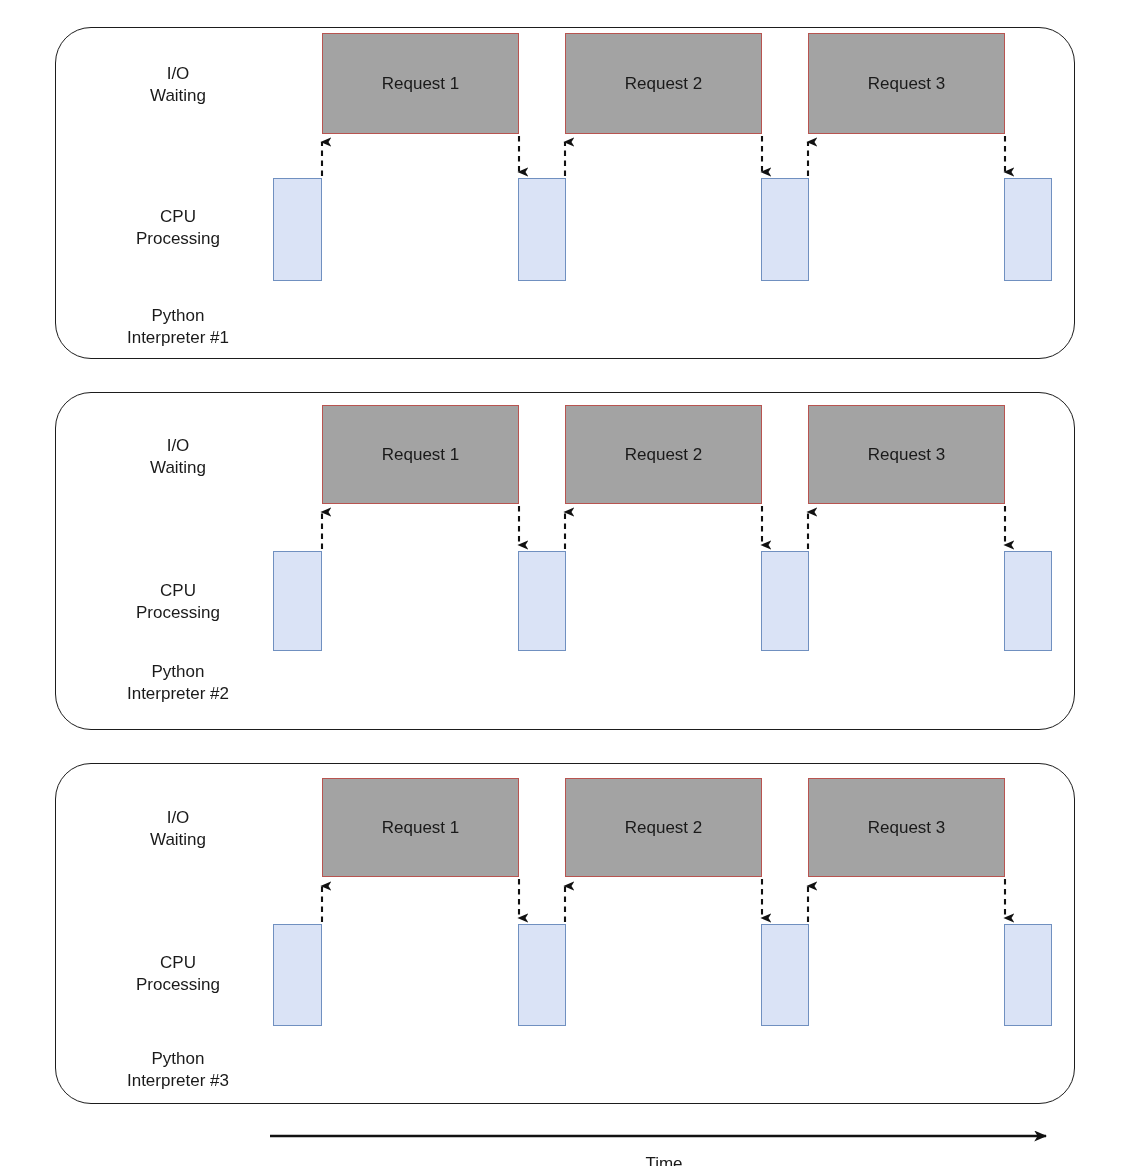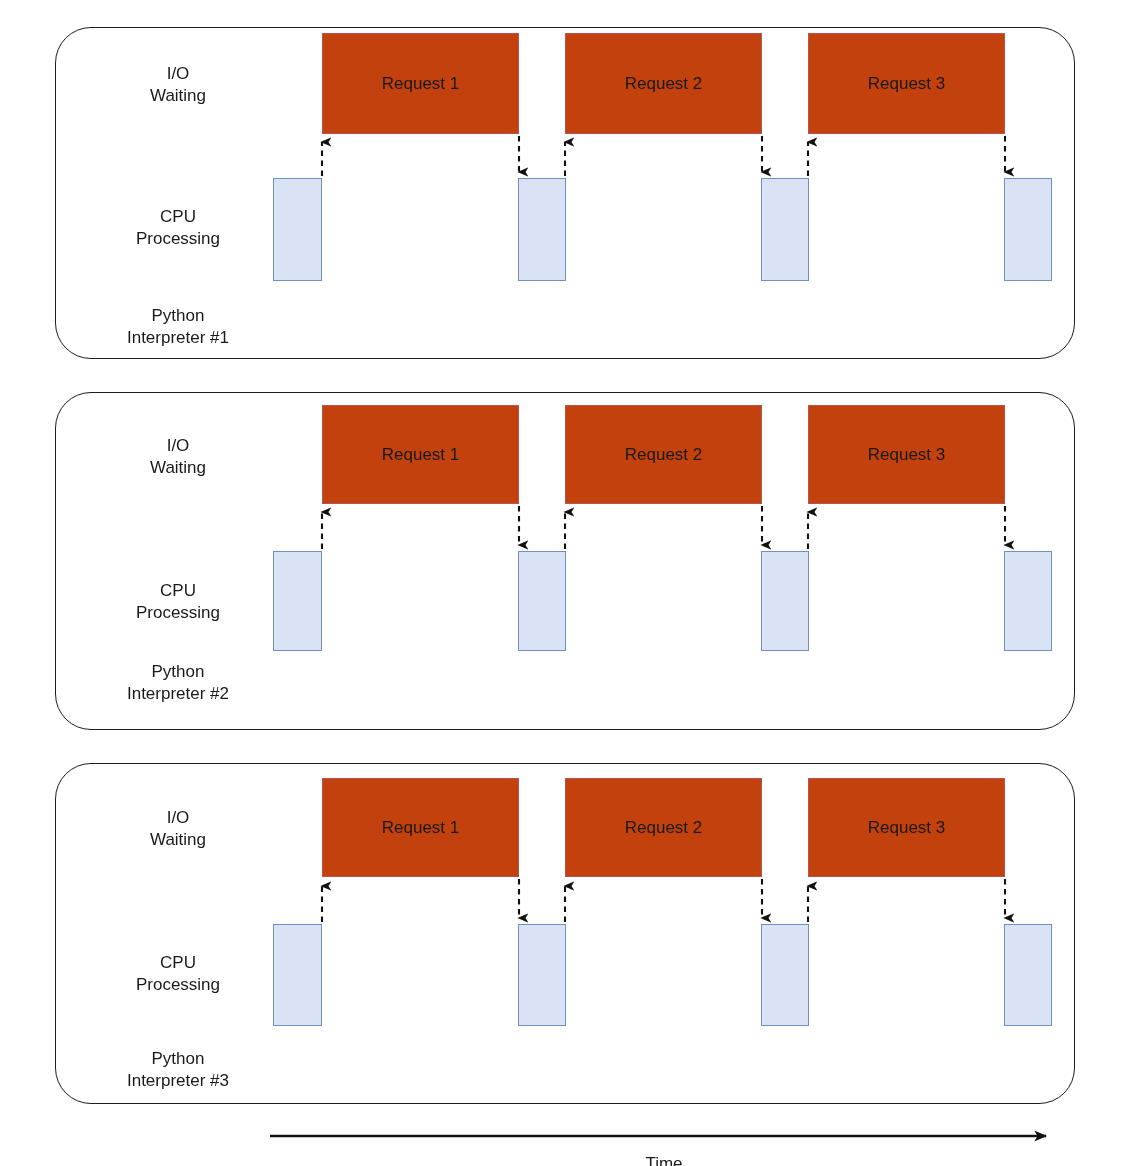--- a/index.html
+++ b/index.html
@@ -31,21 +31,21 @@
     text-align: center;
     font-size: 17px;
     line-height: 22px;
     color: #1a1a1a;
     white-space: pre-line;
     transform: translate(-50%, -50%);
   }
   .io-box {
     position: absolute;
     box-sizing: border-box;
-    background: #c2410c;
+    background: #a3a3a3;
     border: 1.4px solid #b85450;
     display: flex;
     align-items: center;
     justify-content: center;
     font-size: 17px;
     color: #1a1a1a;
   }
   .cpu-box {
     position: absolute;
     box-sizing: border-box;

